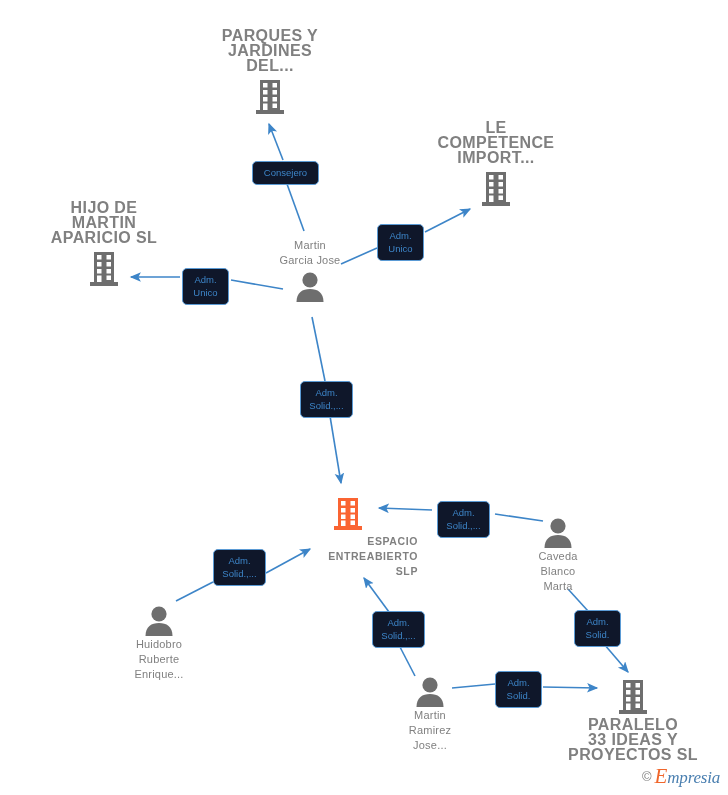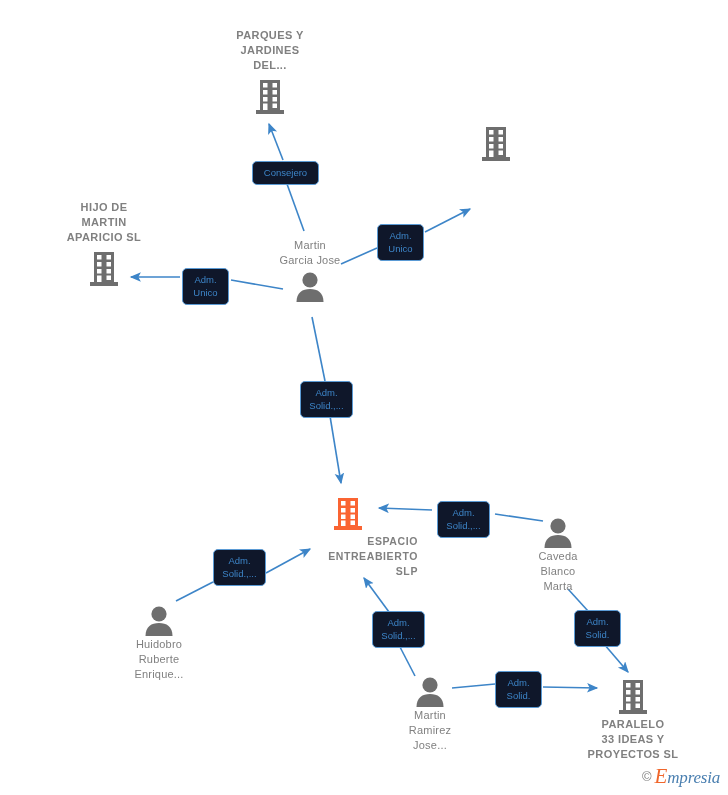--- a/index.html
+++ b/index.html
@@ -34,21 +34,21 @@
   .node-label {
     font-size: 11px;
     line-height: 15px;
     color: #808080;
     letter-spacing: 0.2px;
     white-space: pre-line;
     font-family: "Liberation Sans", sans-serif;
   }
   .node-label.company {
     font-weight: bold;
-    font-size: 11px;
+    font-size: 16px;
     letter-spacing: 0.4px;
   }
   .node-label.center {
     font-weight: bold;
     font-size: 10.5px;
     letter-spacing: 0.6px;
   }
   .icon-wrap {
     display: flex;
     justify-content: center;
@@ -148,20 +148,23 @@
         <rect x="20.5" y="12" width="4.5" height="4.5" fill="#ffffff"></rect>
         <rect x="11" y="19" width="4.5" height="4.5" fill="#ffffff"></rect>
         <rect x="20.5" y="19" width="4.5" height="4.5" fill="#ffffff"></rect>
         <rect x="11" y="25.5" width="4.5" height="6.5" fill="#ffffff"></rect>
         <rect x="20.5" y="25.5" width="4.5" height="4.5" fill="#ffffff"></rect>
       </svg>
     </div>
   </div>
 
   <div class="node" style="left:426px; top:120px; width:140px;">
+    <div class="node-label company">LE
+COMPETENCE
+IMPORT...</div>
     <div class="icon-wrap" style="height:40px; margin-top:3px;">
       <svg width="36" height="38" viewBox="0 0 36 38" aria-hidden="true">
         <rect x="8" y="2" width="20" height="30" fill="#6e6e6e"></rect>
         <rect x="4" y="32" width="28" height="4" fill="#6e6e6e"></rect>
         <rect x="11" y="5" width="4.5" height="4.5" fill="#ffffff"></rect>
         <rect x="20.5" y="5" width="4.5" height="4.5" fill="#ffffff"></rect>
         <rect x="11" y="12" width="4.5" height="4.5" fill="#ffffff"></rect>
         <rect x="20.5" y="12" width="4.5" height="4.5" fill="#ffffff"></rect>
         <rect x="11" y="19" width="4.5" height="4.5" fill="#ffffff"></rect>
         <rect x="20.5" y="19" width="4.5" height="4.5" fill="#ffffff"></rect>

